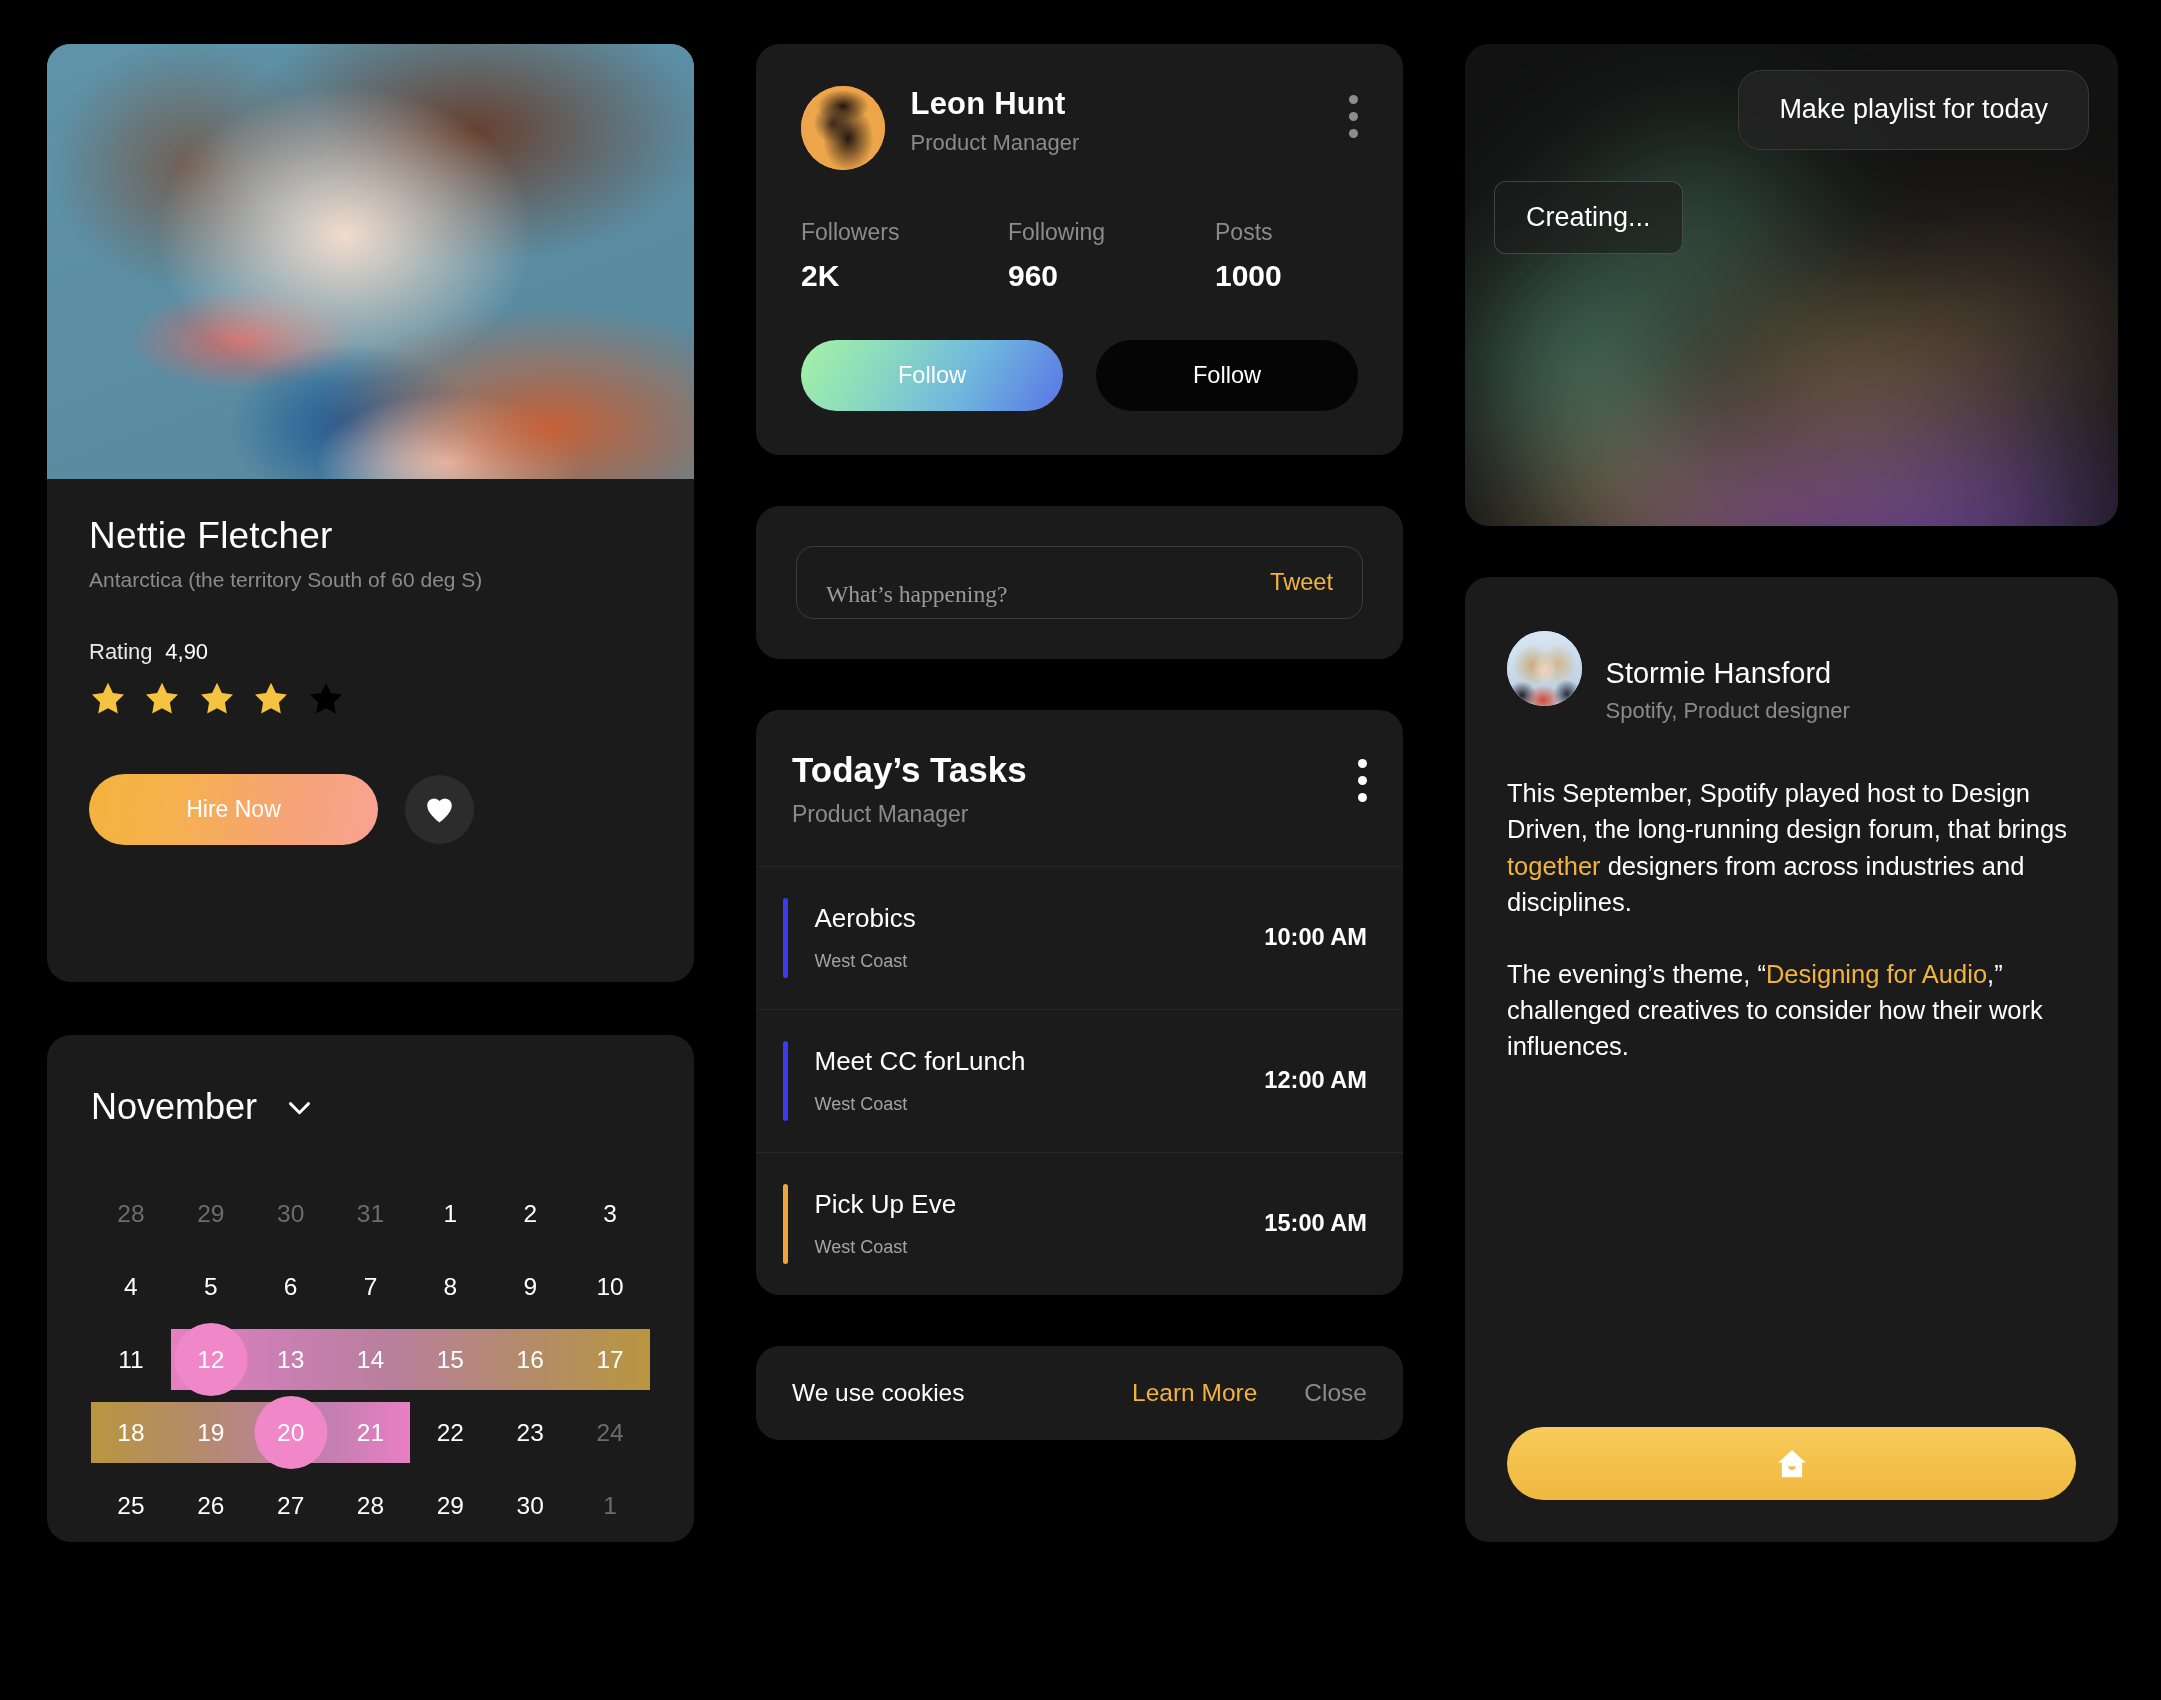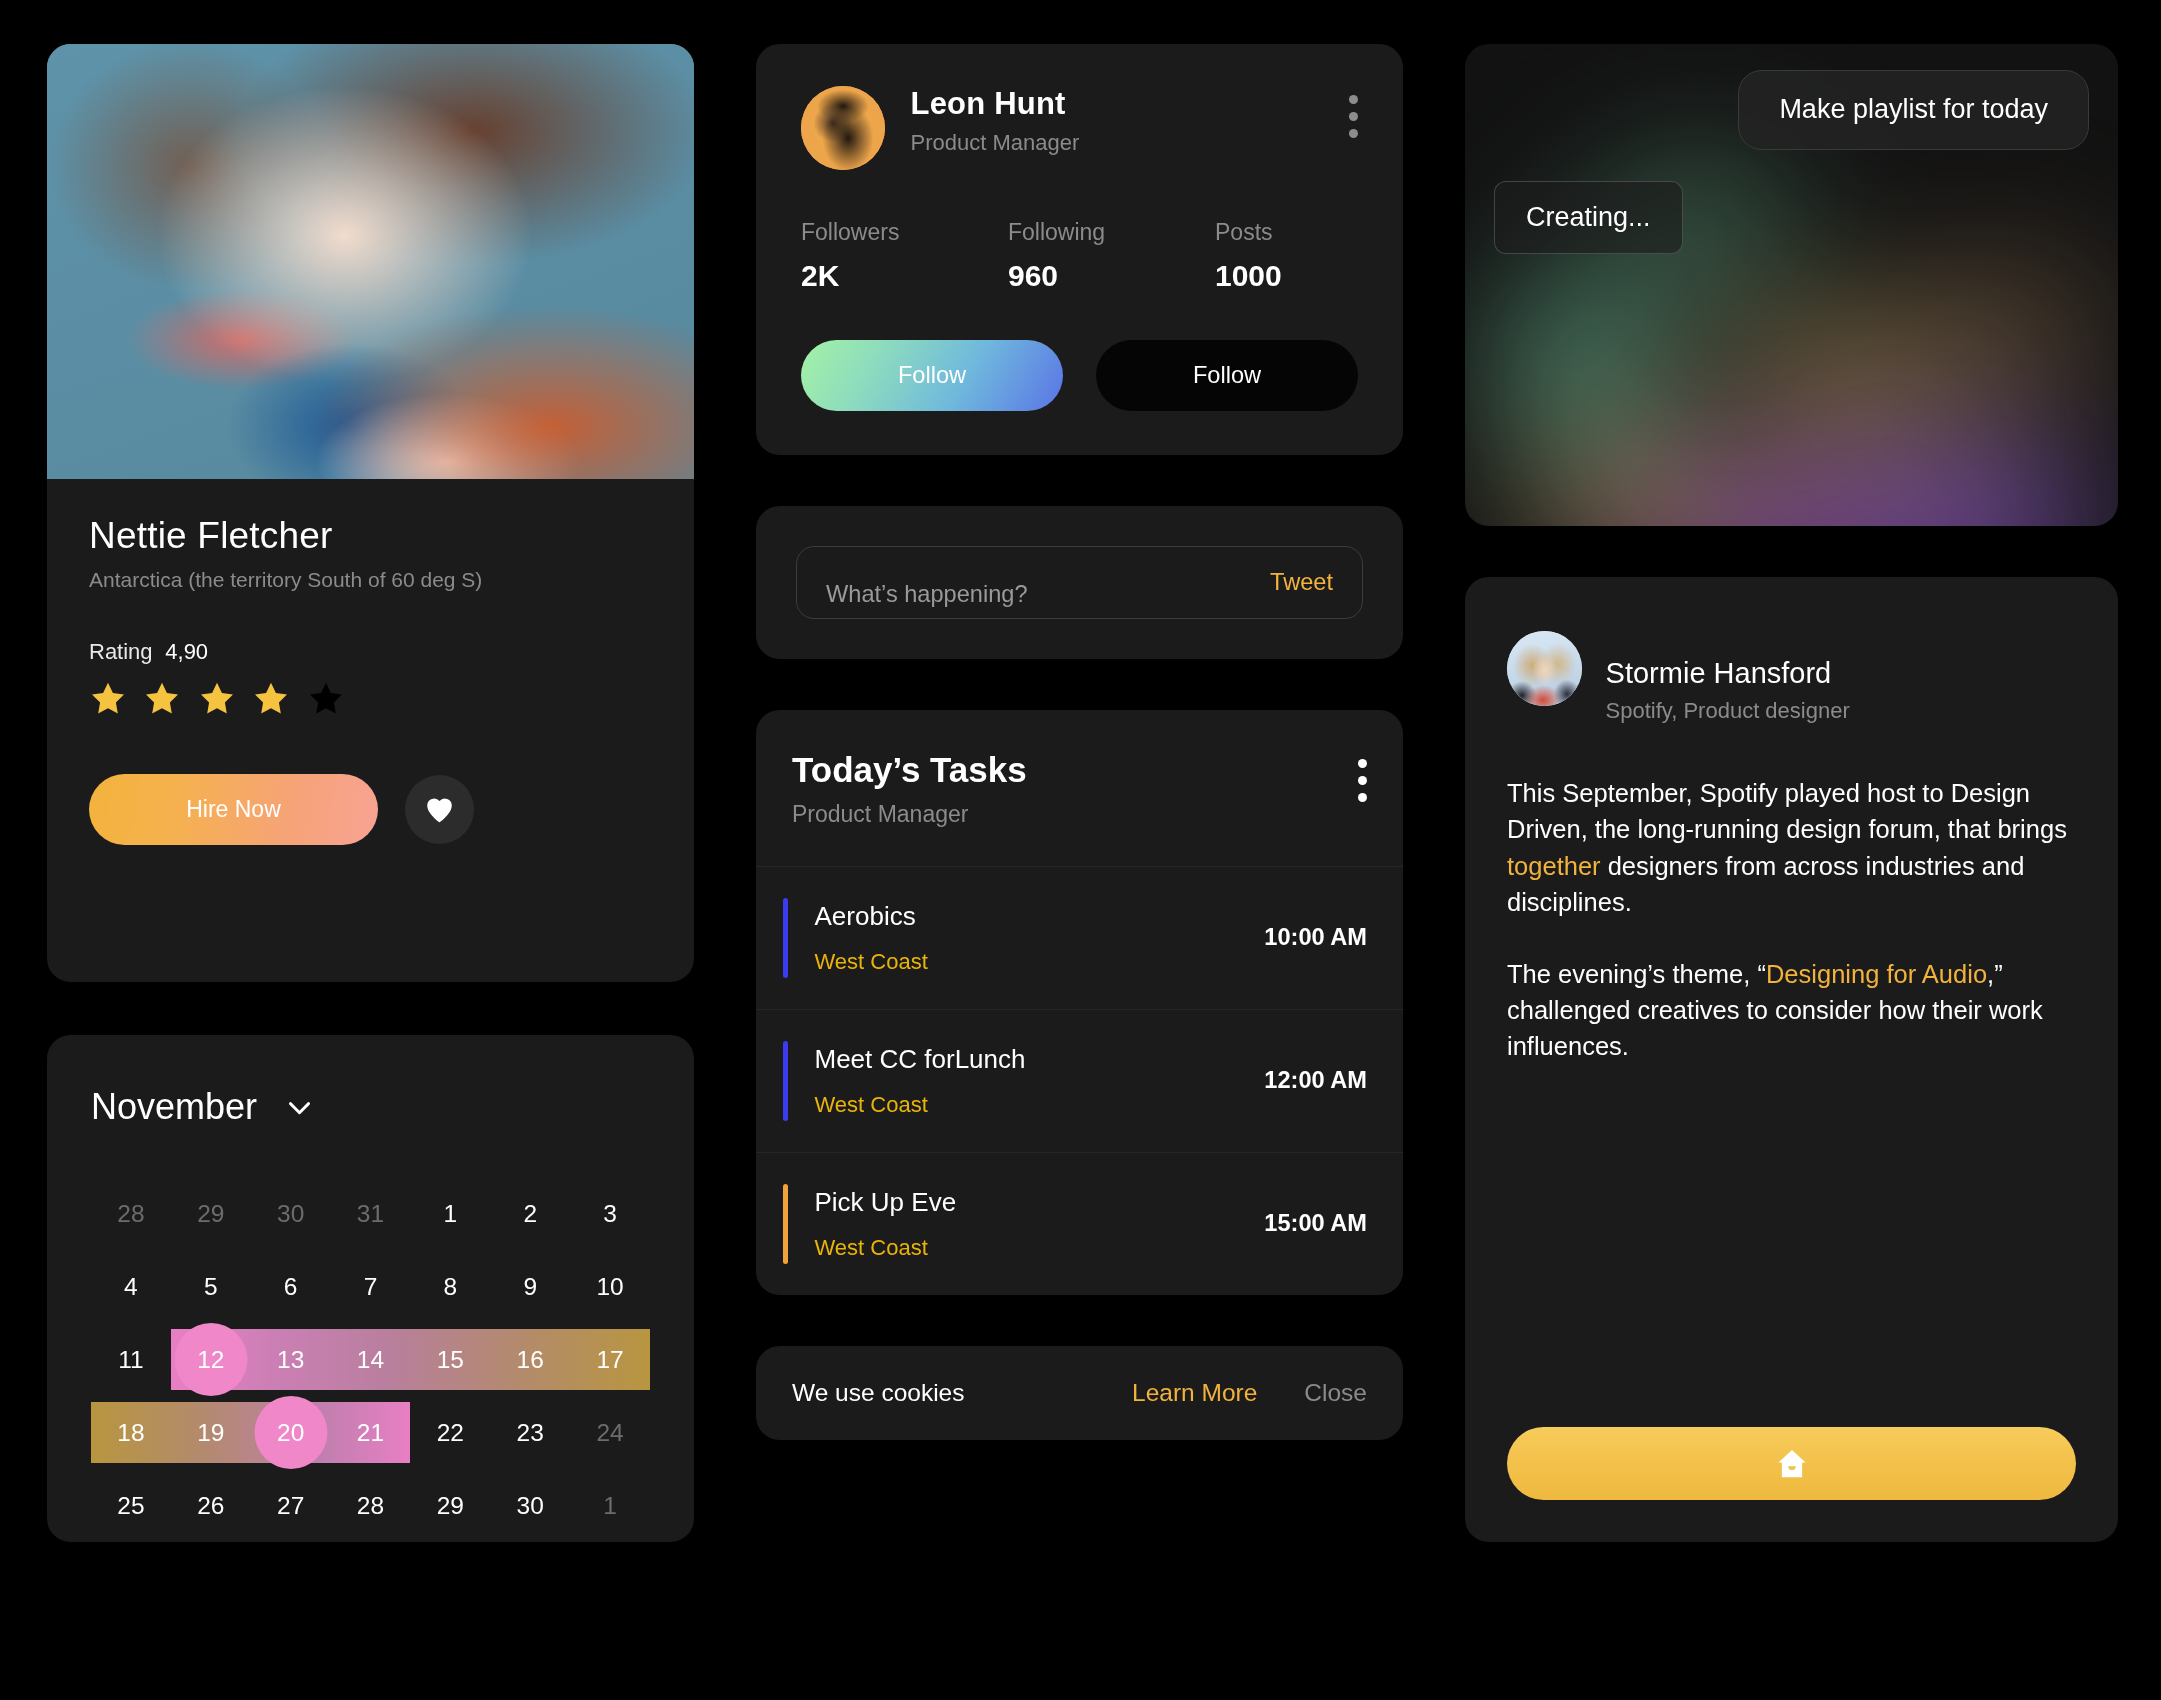--- a/index.html
+++ b/index.html
@@ -124,42 +124,42 @@
   }
 
   
   .tweet-card { margin-top:51px; padding:40px 40px; }
   .tweet-input-wrap {
     height:73px; border:1.4px solid #3d3d3d; border-radius:18px;
     display:flex; align-items:center; padding:0 29px; gap:14.5px;
   }
   .tweet-input {
     flex:1; background:transparent; border:none; outline:none;
-    color:#fff; font-size:23.6px; font-family:Liberation Sans, sans-serif;margin-top:24px;
+    color:#fff; font-size:23.6px; font-family:Liberation Serif, serif;margin-top:24px;
   }
   .tweet-input::placeholder { color:#9a9a9a; }
   .tweet-btn {
     background:transparent; border:none; cursor:pointer;
     color:#f2b33c; font-size:23.6px; font-family:inherit;
   }
 
   
   .tasks-card { margin-top:51px; }
   .tasks-head { padding:40px 36px 38px 36px; display:flex; align-items:flex-start;gap:13px; }
   .tasks-title { font-size:35px; color:#fff; font-weight:700; }
   .tasks-sub { font-size:23px; color:#8b8b8b; margin-top:11px; }
   .task-row {
     border-top:1.4px solid #262626;
     padding:31px 36px 31px 27px;
     display:flex; align-items:center; cursor:pointer;
   }
   .task-bar { width:4.5px; height:80px; border-radius:2.7px; flex:none; margin-right:27px; }
   .task-main { flex:1; }
   .task-name { font-size:26px; color:#fff; }
-  .task-place { font-size:22px; color:#eab308; margin-top:17px; }
+  .task-place { font-size:18px; color:#a3a3a3; margin-top:17px; }
   .task-time { font-size:23.6px; color:#fff; font-weight:700; }
 
   
   .cookie-card { margin-top:51px; padding:33px 36px; display:flex; align-items:center; }
   .cookie-text { font-size:24.5px; color:#fff; }
   .cookie-actions { margin-left:auto; display:flex; gap:47px; align-items:center; }
   .cookie-learn { color:#f2b33c; font-size:24.5px; background:none; border:none; cursor:pointer; font-family:inherit; }
   .cookie-close { color:#8b8b8b; font-size:24.5px; background:none; border:none; cursor:pointer; font-family:inherit; }
 
   

